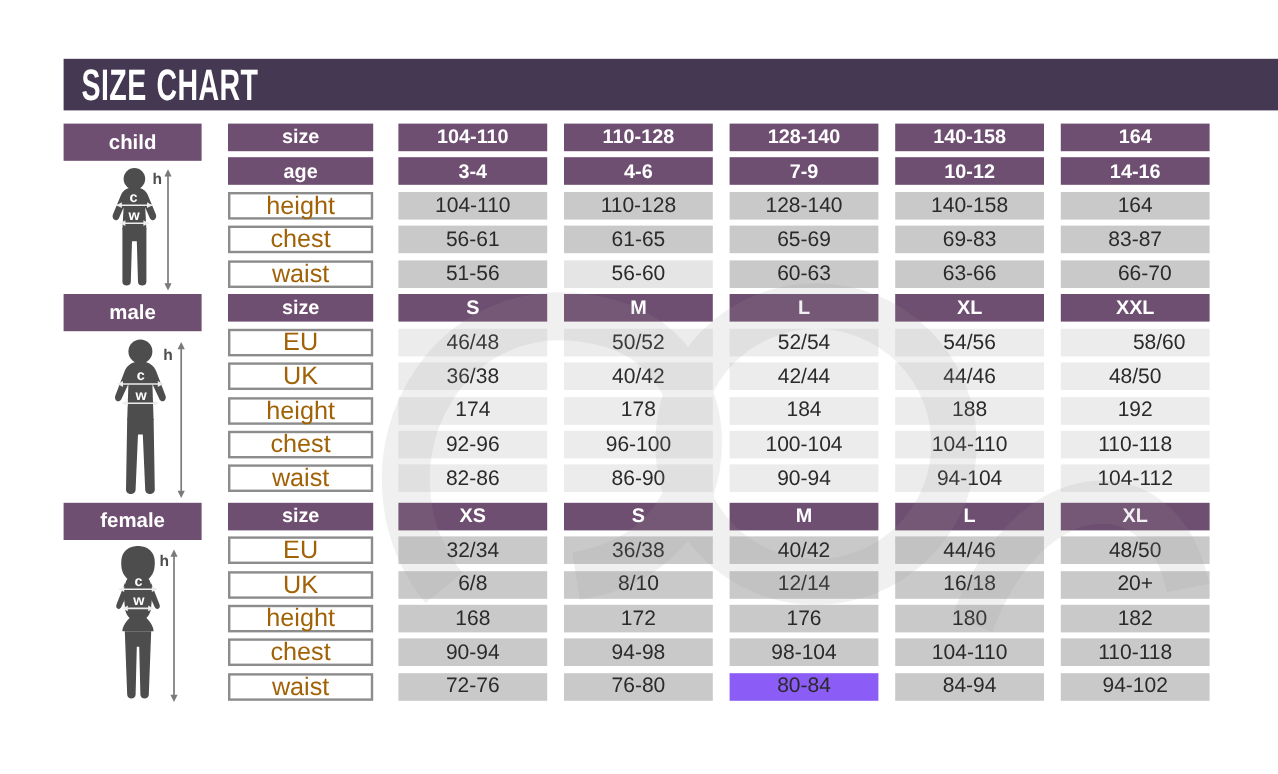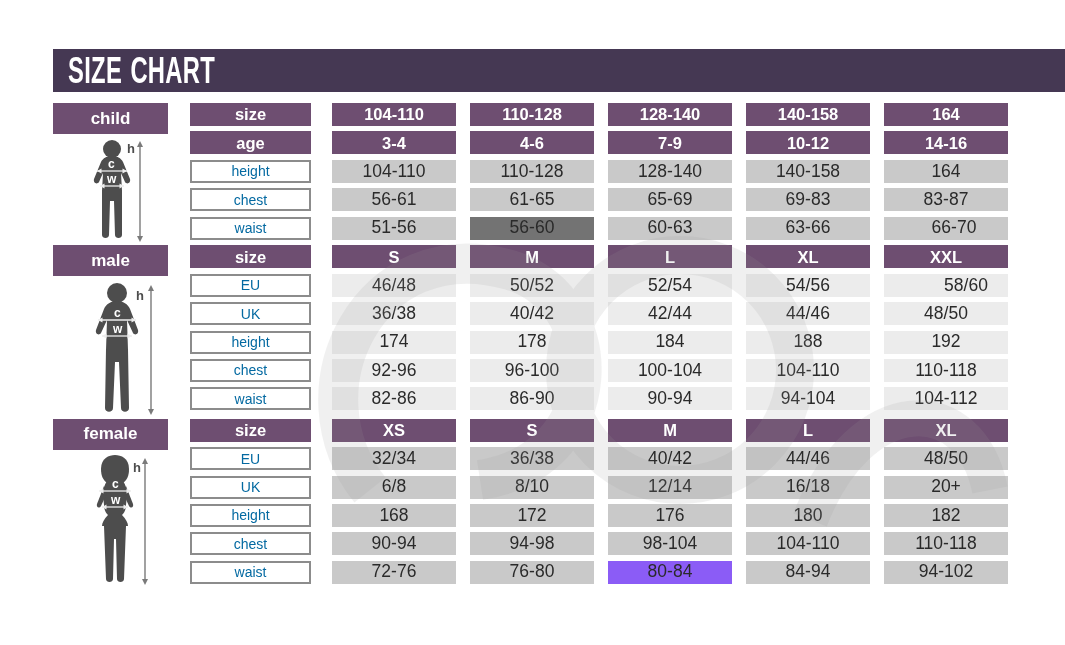--- a/index.html
+++ b/index.html
@@ -53,22 +53,22 @@
   .fig-female { margin: 2px 0 0 24px; }
   .rows { flex: 1; }
   .row { display: flex; height: 23px; margin-bottom: 5.4px; }
   .cell {
     display: flex; align-items: center; justify-content: center;
     line-height: 1;
   }
   .lbl {
     width: 121px; flex: 0 0 121px;
     margin-right: 21px;
-    font-size: 14px;
-    color: #0369a1;
+    font-size: 21px;
+    color: #a16207;
   }
   .val {
     width: 124px; flex: 0 0 124px;
     margin-right: 14px;
     font-size: 17.5px;
     color: #2a2a2a;
   }
   .val:last-child { margin-right: 0; }
   .is-header .cell {
     background: #6e4e71;
@@ -157,21 +157,21 @@
             <div class="cell lbl">chest</div>
             <div class="cell val" style="background: rgb(201, 201, 201);">56-61</div>
             <div class="cell val" style="background: rgb(201, 201, 201);">61-65</div>
             <div class="cell val" style="background: rgb(201, 201, 201);">65-69</div>
             <div class="cell val" style="background: rgb(201, 201, 201);">69-83</div>
             <div class="cell val" style="background: rgb(201, 201, 201);">83-87</div>
           </div>
           <div class="row is-data">
             <div class="cell lbl">waist</div>
             <div class="cell val" style="background: rgb(201, 201, 201);">51-56</div>
-            <div class="cell val" style="background: #737373;">56-60</div>
+            <div class="cell val" style="background: #e5e5e5;">56-60</div>
             <div class="cell val" style="background: rgb(201, 201, 201);">60-63</div>
             <div class="cell val" style="background: rgb(201, 201, 201);">63-66</div>
             <div class="cell val" style="background: rgb(201, 201, 201); padding-left: 16px;">66-70</div>
           </div>
         </div>
     </section>
 
     <section class="section">
       <div class="left-col">
         <div class="sec-label">male</div>

